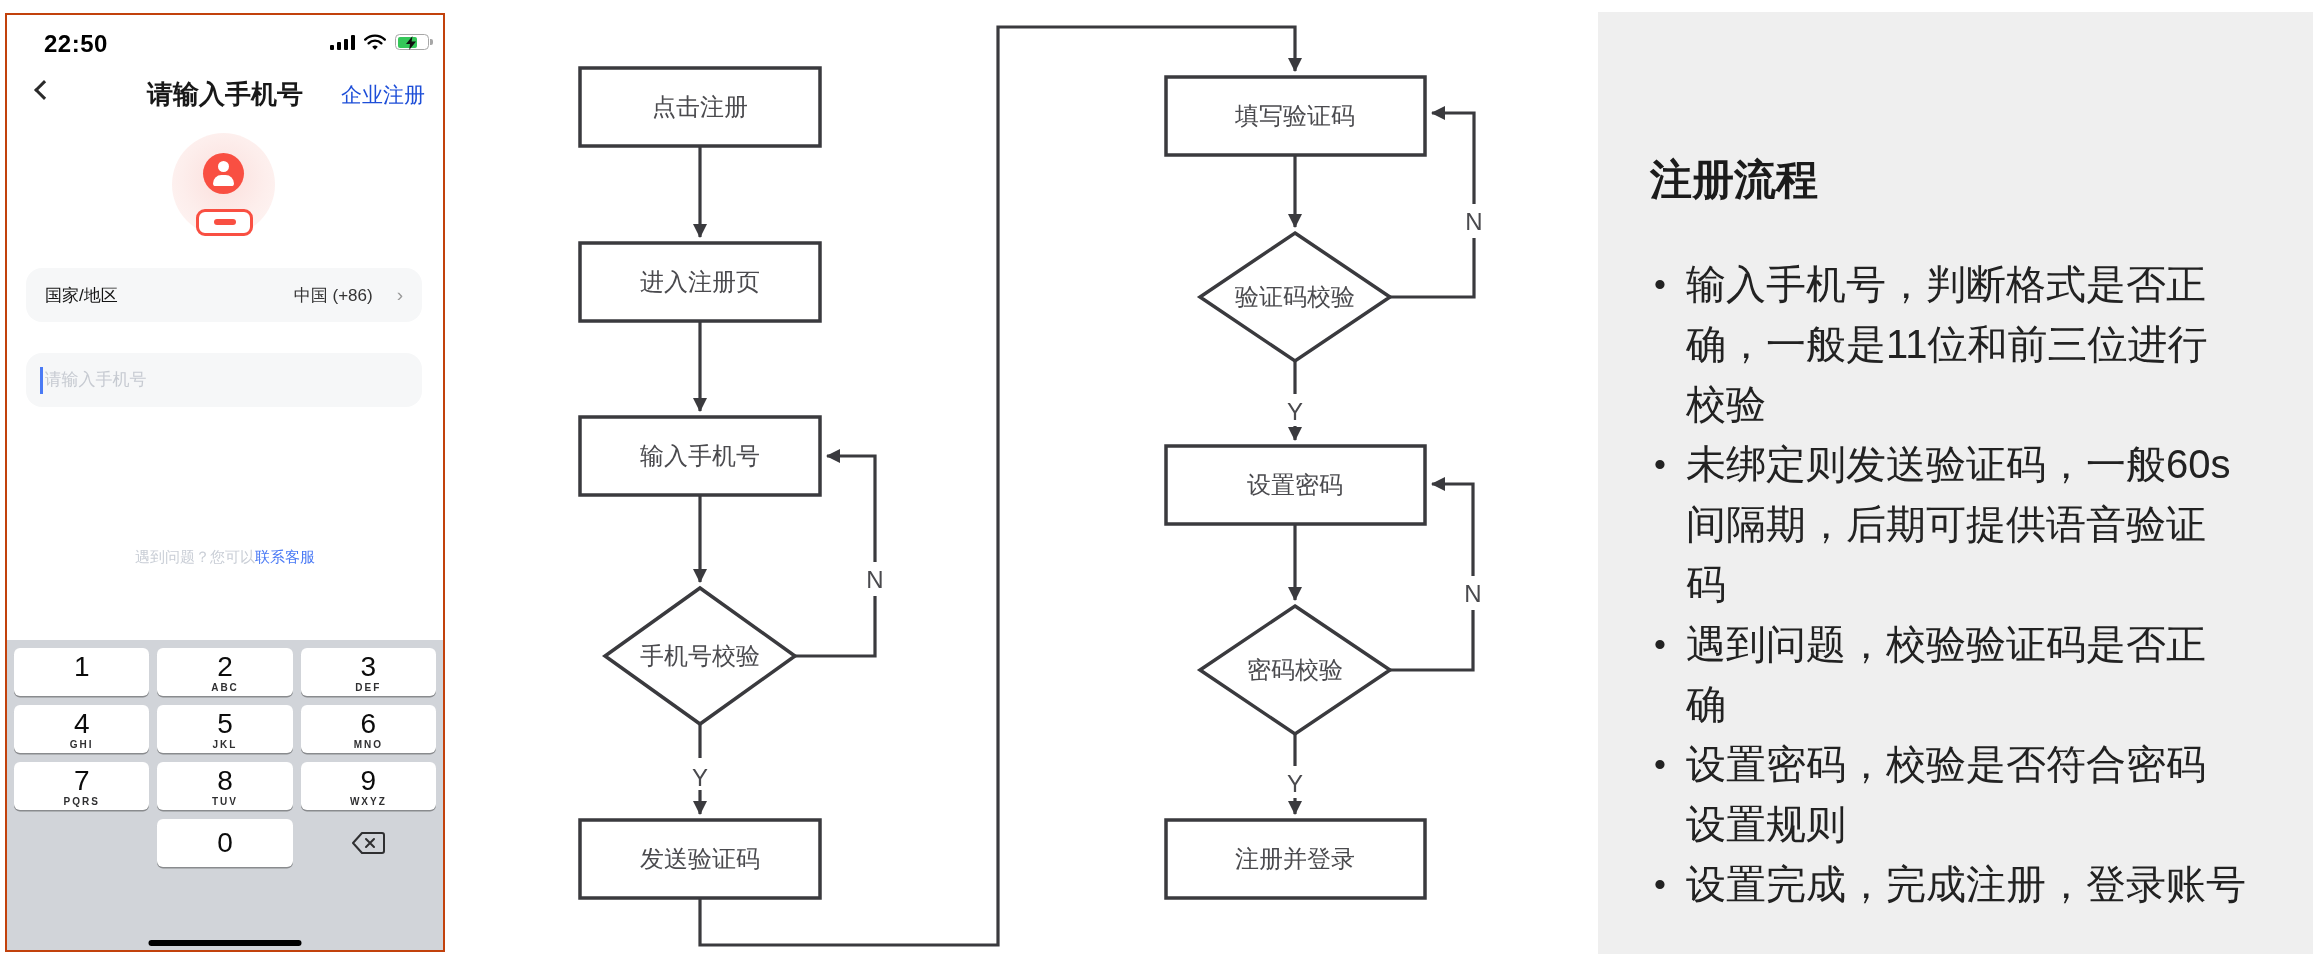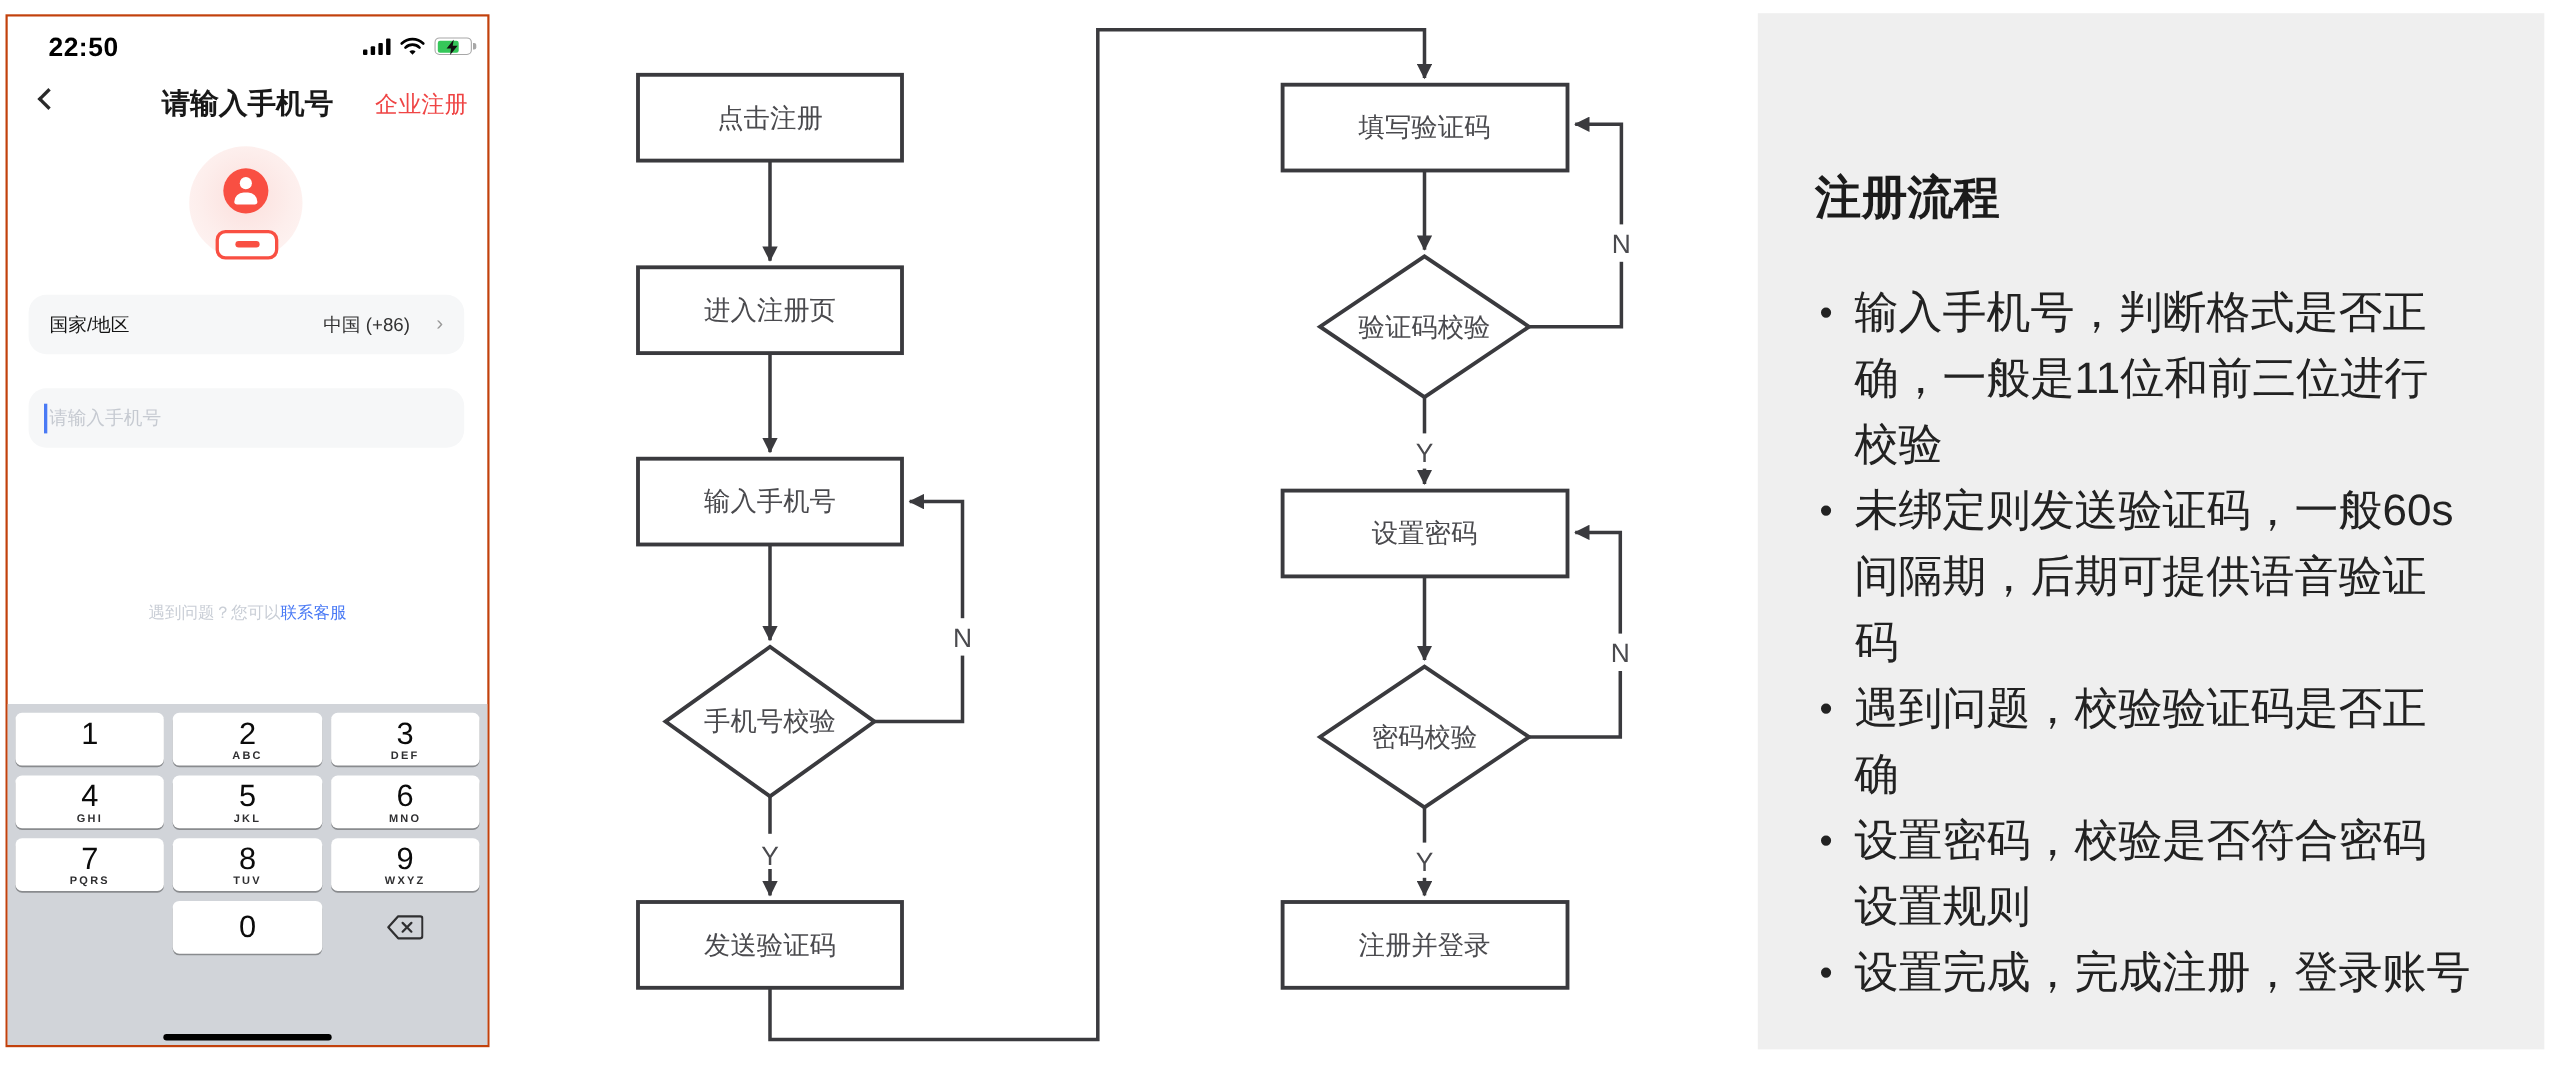--- a/index.html
+++ b/index.html
@@ -20,21 +20,21 @@
   .sig i:nth-child(3){height:11px;} .sig i:nth-child(4){height:15px;}
   .battery { position:relative; width:34px; height:16px; border:1.5px solid #a7a7a7; border-radius:4.5px; }
   .battery::after { content:""; position:absolute; right:-5px; top:4px; width:3px; height:6px; background:#a7a7a7; border-radius:0 2px 2px 0; }
   .battery .fill { position:absolute; left:1.5px; top:1.5px; bottom:1.5px; width:60%; background:#35c759; border-radius:2px; }
   .battery svg { position:absolute; left:9px; top:0.5px; }
 
   .nav-bar { position:absolute; left:0; top:52px; width:100%; height:56px; }
   .back-chevron { position:absolute; left:30px; top:16px; width:14px; height:14px;
                   border-left:3px solid #2a2a2a; border-bottom:3px solid #2a2a2a; transform:rotate(45deg); }
   .nav-title { position:absolute; left:0; right:0; top:10px; text-align:center; font-size:26px; font-weight:700; color:#181818; }
-  .nav-right { position:absolute; right:18px; top:14px; font-size:21px; color:#ef4444; }
+  .nav-right { position:absolute; right:18px; top:14px; font-size:21px; color:#1d4ed8; }
 
   .avatar-wrap { position:absolute; left:0; top:0; width:100%; }
   .avatar-ring { position:absolute; left:165px; top:118px; width:103px; height:103px; border-radius:50%;
                  background:radial-gradient(circle at 50% 45%, #fbdfdc 0%, #fdeeec 55%, #fff7f6 100%); }
   .avatar-head { position:absolute; left:196px; top:138px; width:41px; height:41px; border-radius:50%; background:#f94f42; }
   .avatar-head .p-head { position:absolute; left:15px; top:8px; width:11px; height:11px; border-radius:50%; background:#fff; }
   .avatar-head .p-body { position:absolute; left:10px; top:22px; width:21px; height:11px; border-radius:10px 10px 3px 3px; background:#fff; }
   .avatar-phone { position:absolute; left:189px; top:194px; width:57px; height:27px; background:#fff;
                   border:3px solid #f94f42; border-radius:9px; }
   .avatar-phone .dash { position:absolute; left:50%; top:7px; transform:translateX(-50%); width:22px; height:6px; border-radius:3px; background:#f94f42; }

